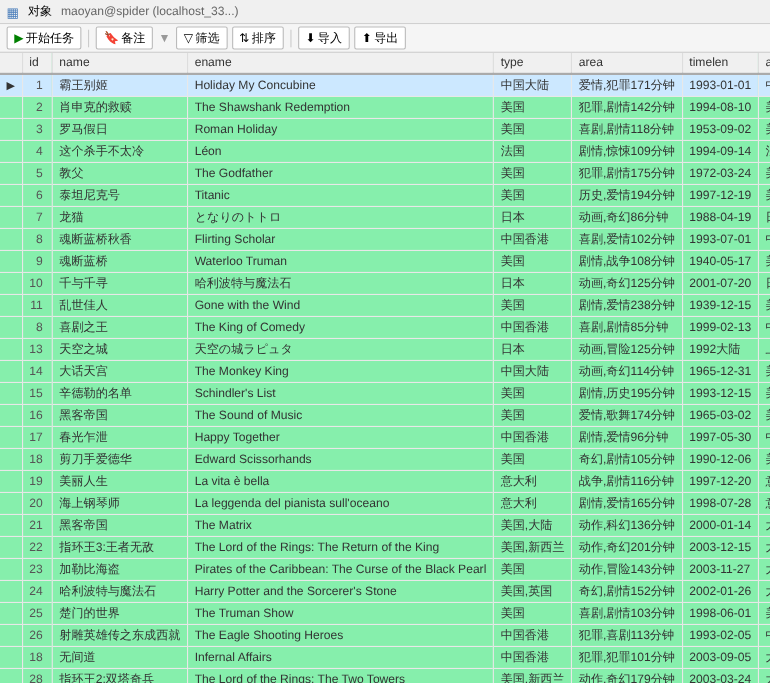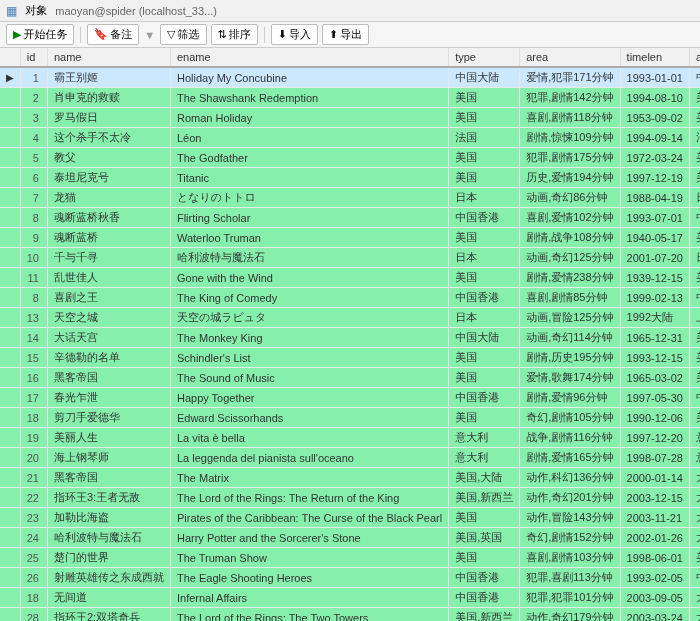--- a/index.html
+++ b/index.html
@@ -355,21 +355,21 @@
           <td>2003-12-15</td>
           <td>大陆上映</td>
         </tr>
         <tr>
           <td style="text-align: center; color: rgb(51, 51, 51); font-size: 10px;"></td>
           <td class="id-col">23</td>
           <td>加勒比海盗</td>
           <td>Pirates of the Caribbean: The Curse of the Black Pearl</td>
           <td>美国</td>
           <td>动作,冒险143分钟</td>
-          <td>2003-11-21</td>
+          <td>2003-11-27</td>
           <td>大陆上映</td>
         </tr>
         <tr>
           <td style="text-align: center; color: rgb(51, 51, 51); font-size: 10px;"></td>
           <td class="id-col">24</td>
           <td>哈利波特与魔法石</td>
           <td>Harry Potter and the Sorcerer's Stone</td>
           <td>美国,英国</td>
           <td>奇幻,剧情152分钟</td>
           <td>2002-01-26</td>

